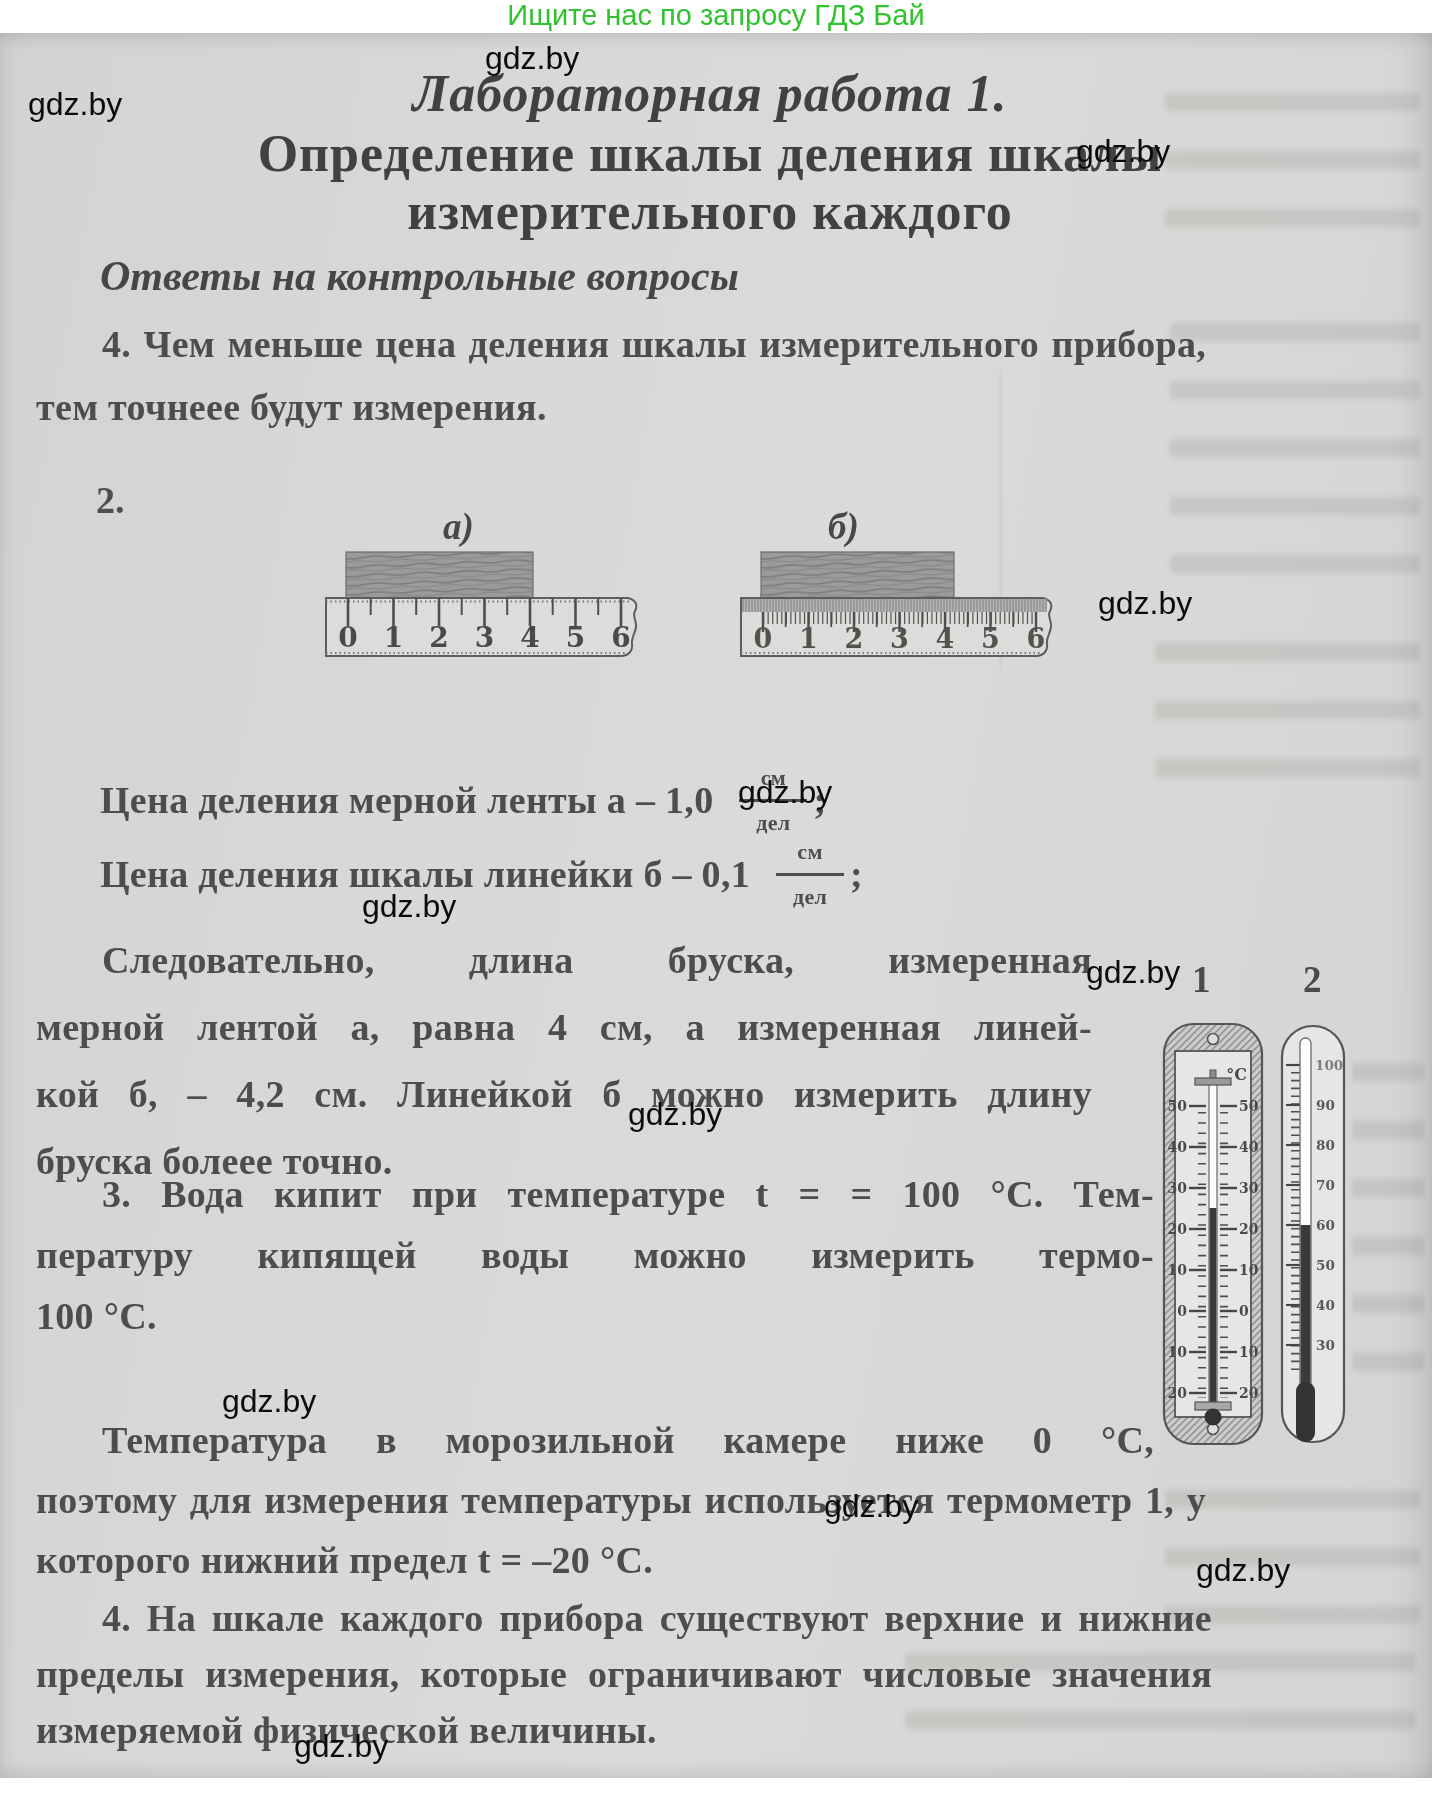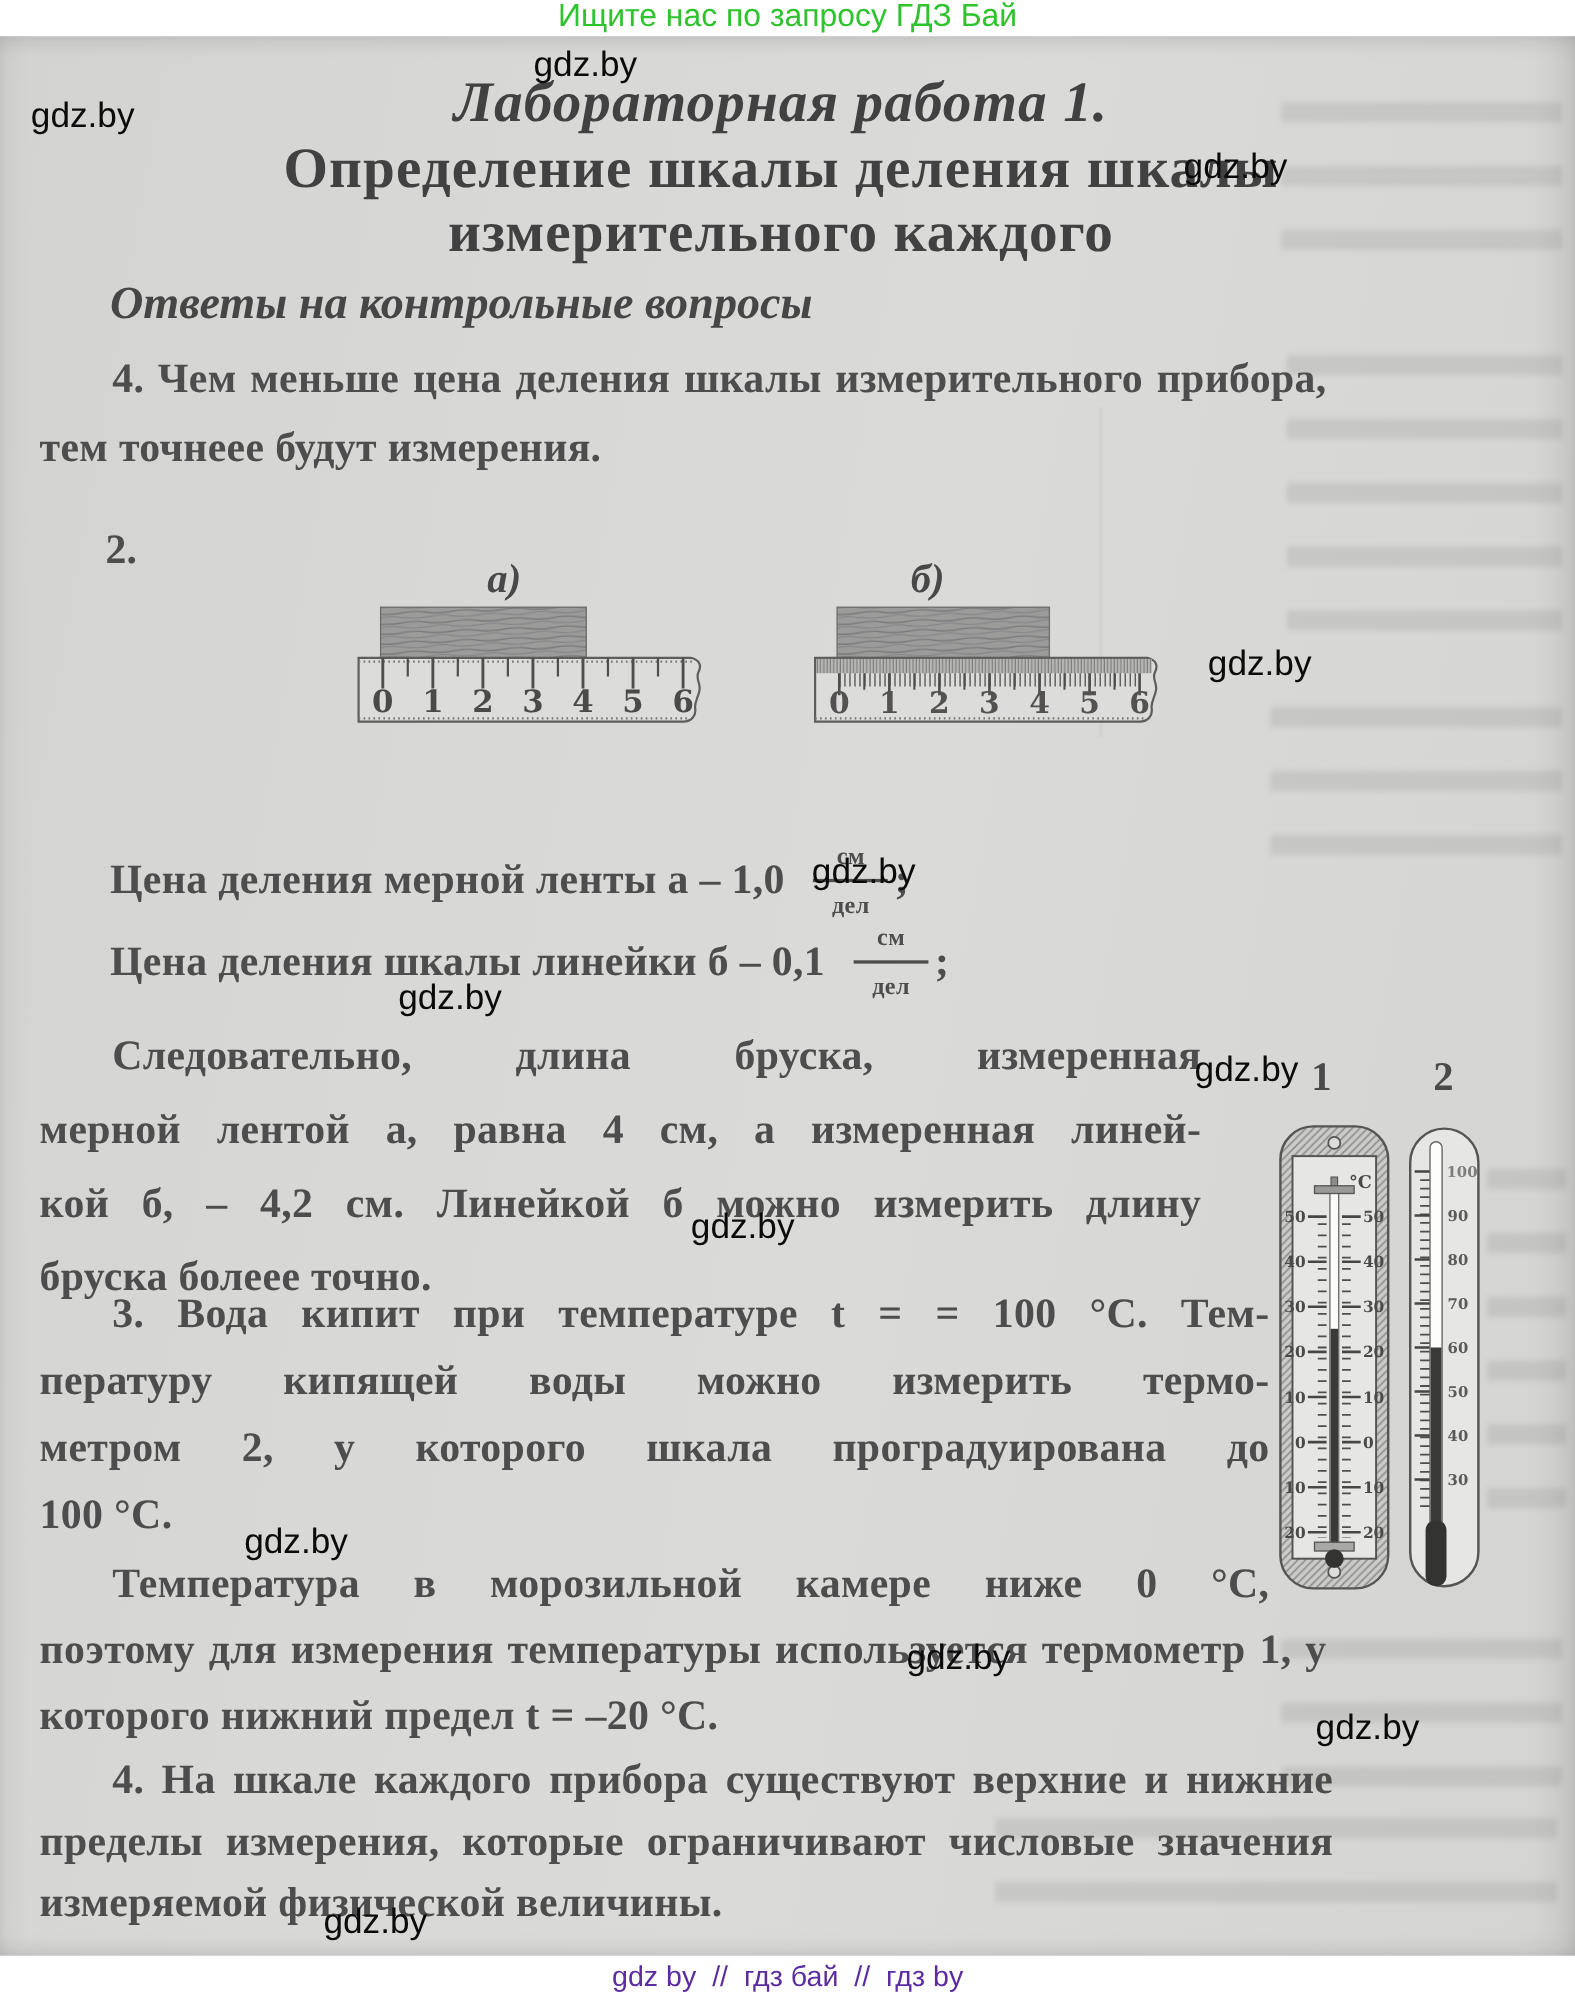--- a/index.html
+++ b/index.html
@@ -198,21 +198,20 @@
   <div class="para bodytext lh67" style="left:36px;top:938px;width:1056px;">
     <span class="line j ind">Следовательно, длина бруска, измеренная</span>
     <span class="line j">мерной лентой а, равна 4 см, а измеренная линей-</span>
     <span class="line j">кой б, – 4,2 см. Линейкой б можно измерить длину</span>
     <span class="line">бруска болеее точно.</span>
   </div>
 
   <div class="para bodytext lh61" style="left:36px;top:1172px;width:1118px;">
     <span class="line j ind">3. Вода кипит при температуре t = = 100 °С. Тем-</span>
     <span class="line j">пературу кипящей воды можно измерить термо-</span>
-    <span class="line j">метром 2, у которого шкала проградуирована до</span>
     <span class="line">100 °С.</span>
   </div>
 
   <div class="para bodytext lh60" style="left:36px;top:1418px;width:1170px;">
     <span class="line j ind" style="width:1118px;">Температура в морозильной камере ниже 0 °С,</span>
     <span class="line j">поэтому для измерения температуры используется термометр 1, у</span>
     <span class="line">которого нижний предел t = –20 °С.</span>
   </div>
 
   <div class="para bodytext lh56" style="left:36px;top:1596px;width:1176px;">
@@ -315,15 +314,14 @@
   <div class="wm" style="left:1098px;top:585px;">gdz.by</div>
   <div class="wm" style="left:738px;top:774px;">gdz.by</div>
   <div class="wm" style="left:362px;top:888px;">gdz.by</div>
   <div class="wm" style="left:1086px;top:954px;">gdz.by</div>
   <div class="wm" style="left:628px;top:1096px;">gdz.by</div>
   <div class="wm" style="left:222px;top:1383px;">gdz.by</div>
   <div class="wm" style="left:824px;top:1488px;">gdz.by</div>
   <div class="wm" style="left:1196px;top:1552px;">gdz.by</div>
   <div class="wm" style="left:294px;top:1728px;">gdz.by</div>
 
-  <div class="footer"><span>gdz by  //  гдз бай  //  гдз by</span></div>
 
 </div>
 
 </body></html>

